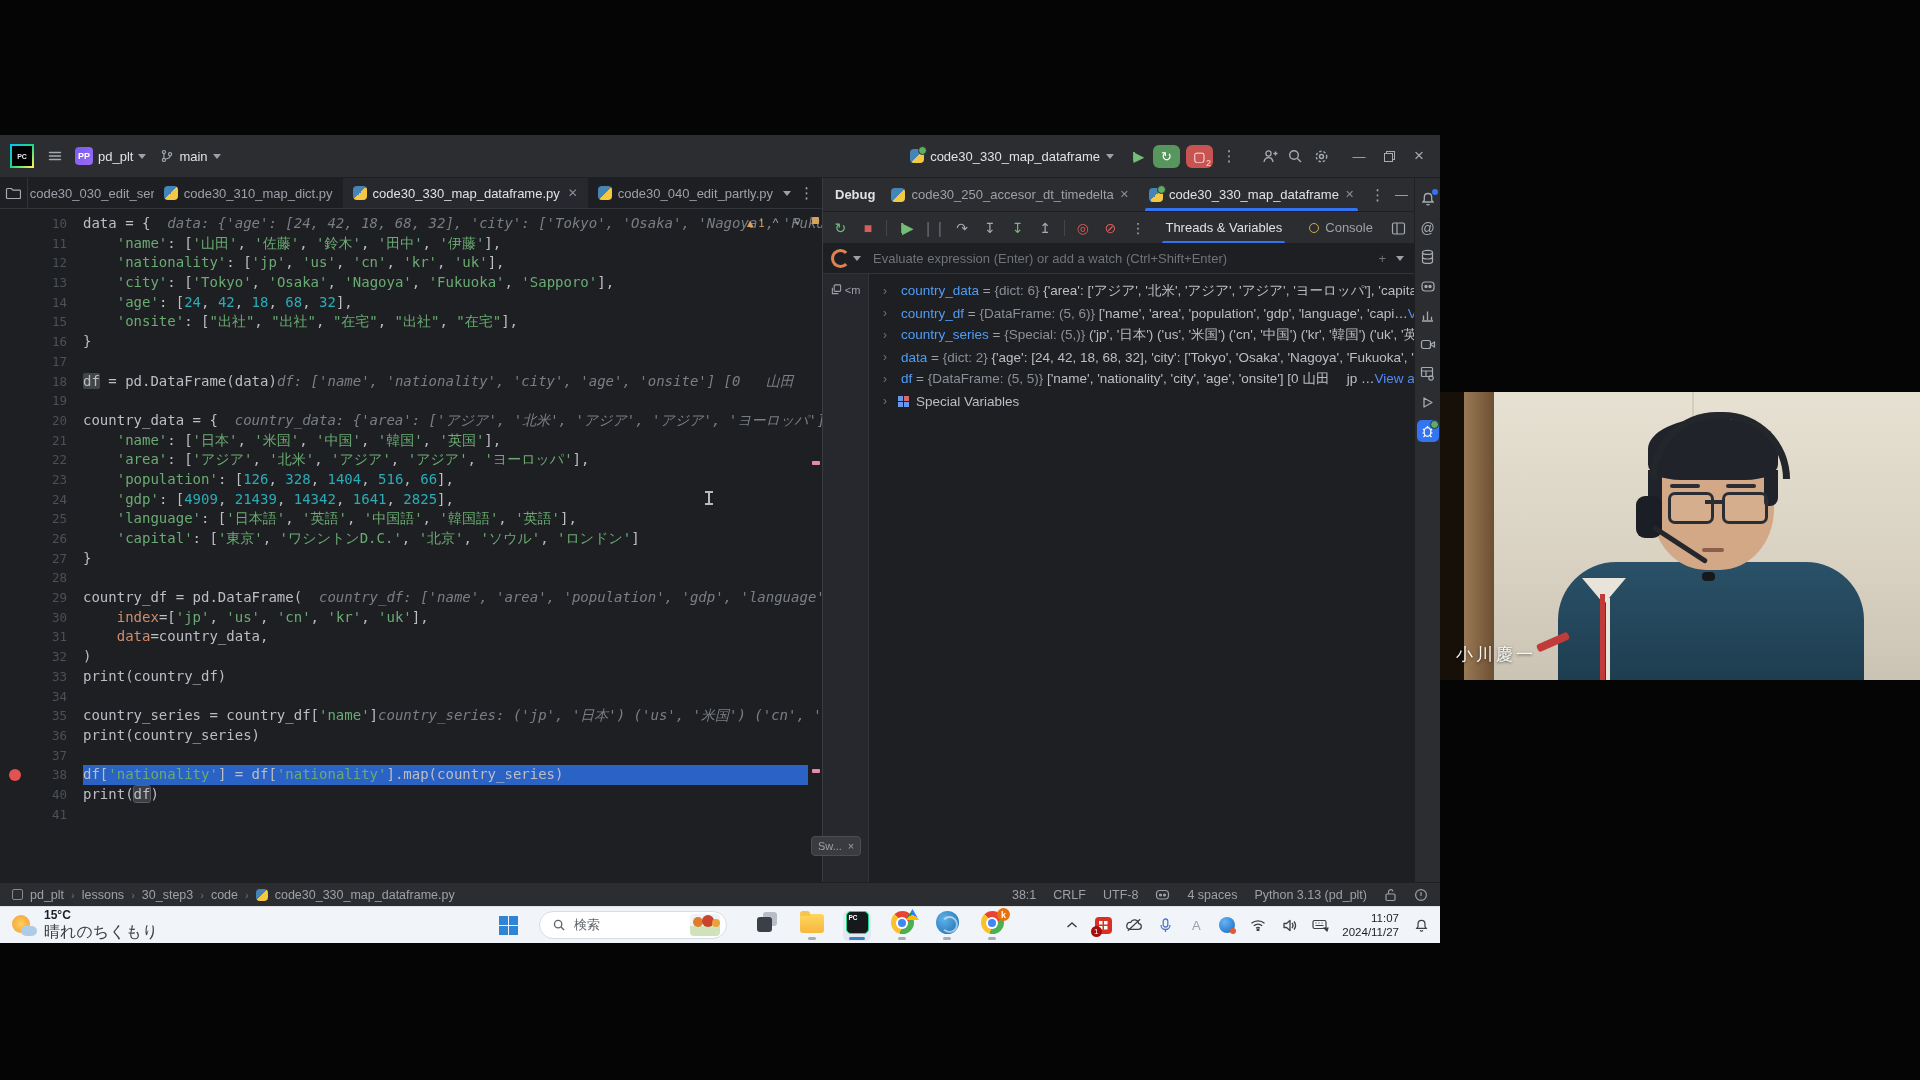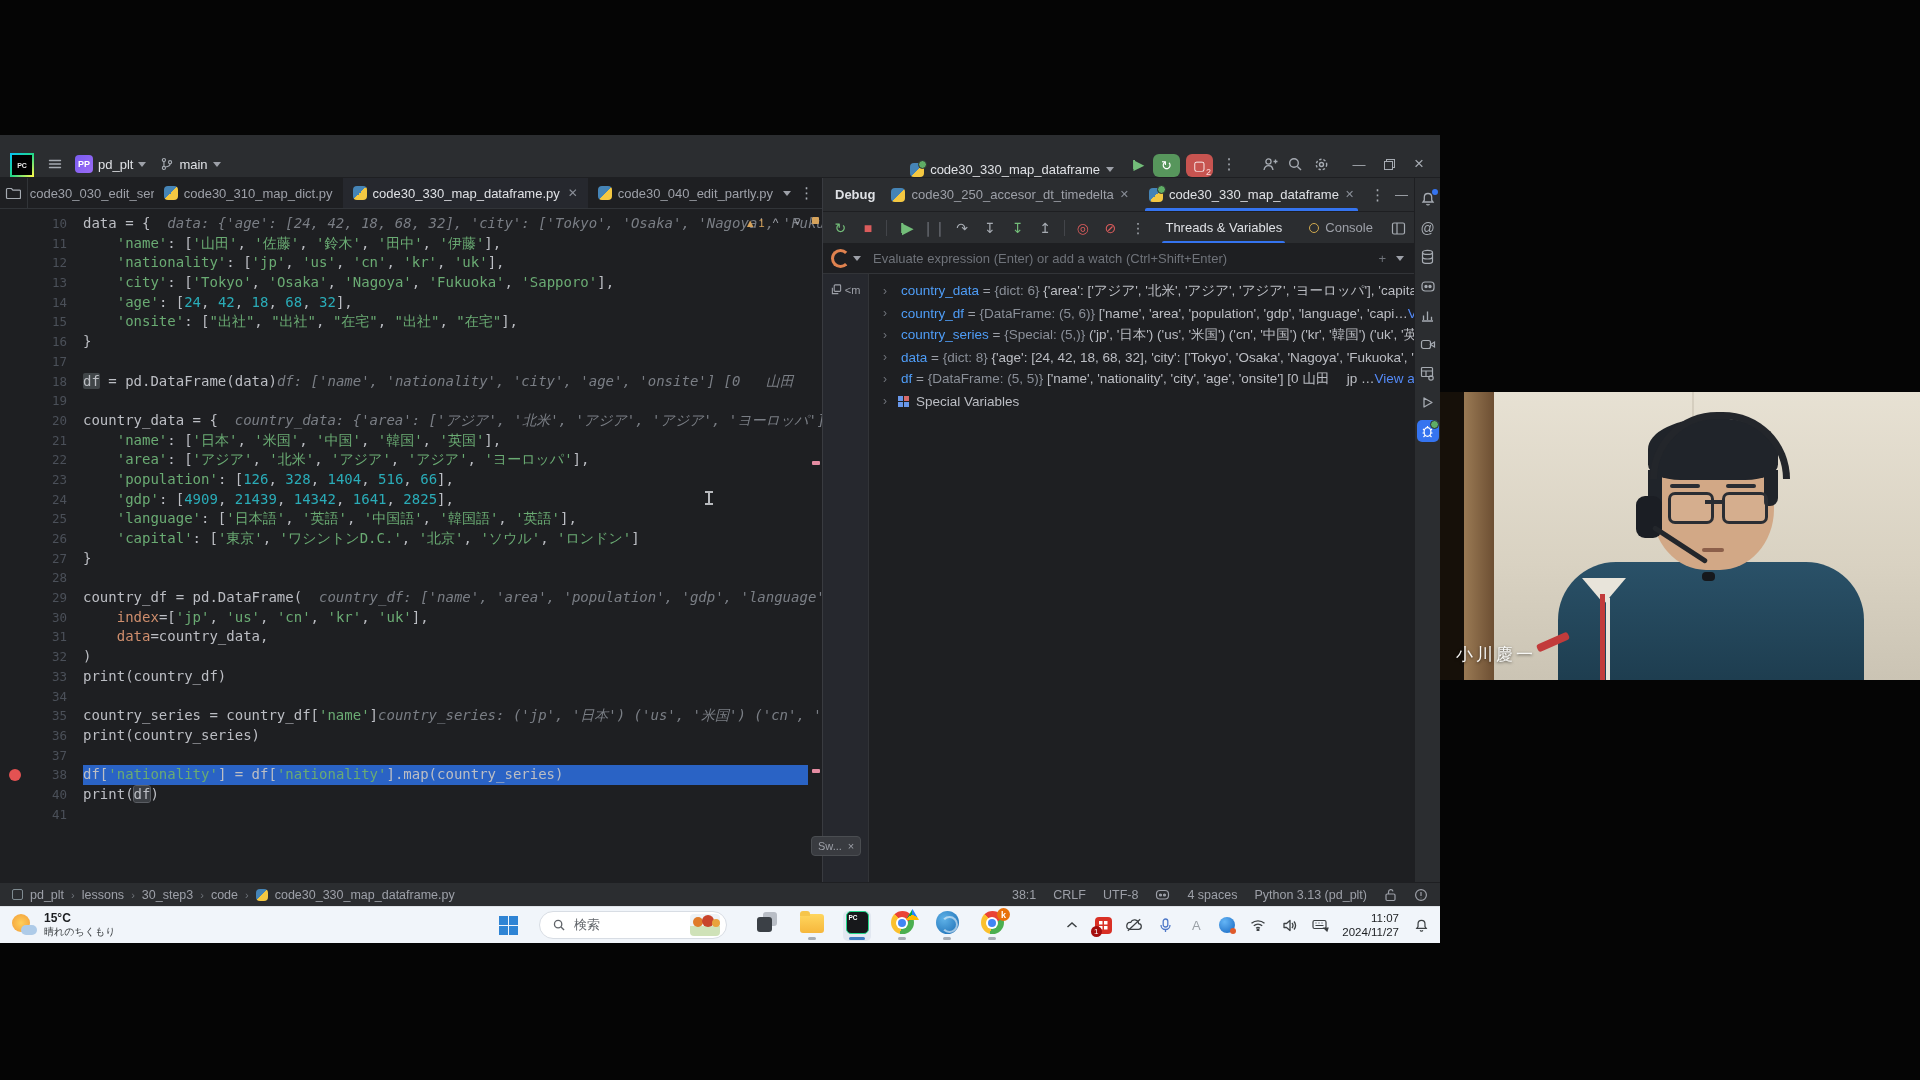--- a/index.html
+++ b/index.html
@@ -3,21 +3,21 @@
 <meta charset="utf-8">
 <style>
   html,body{margin:0;padding:0;background:#000;}
   #screen{position:relative;width:1920px;height:1080px;background:#050505;overflow:hidden;
           font-family:"Liberation Sans",sans-serif;-webkit-font-smoothing:antialiased;}
   .svgic{display:inline-block;vertical-align:middle;}
   svg{display:block;}
   
   .pw{position:absolute;left:0;top:135px;width:1440px;height:771px;background:#1e1f22;color:#bcbec4;font-size:13px;}
   
-  .tb{height:43px;background:#2b2d30;display:flex;align-items:flex-end;padding:0 6px;border-bottom:1px solid #1e1f22;box-sizing:border-box;}
+  .tb{height:43px;background:#2b2d30;display:flex;align-items:center;padding:0 6px;border-bottom:1px solid #1e1f22;box-sizing:border-box;}
   .pclogo{width:20px;height:20px;margin:0 8px 0 4px;border-radius:3px;background:#000;
           border:2px solid #21d789;border-image:linear-gradient(135deg,#07c3f2,#21d789,#fcf84a) 1;
           color:#e8e8e8;font-size:7px;font-weight:bold;display:flex;align-items:center;justify-content:center;}
   .ibtn{height:26px;min-width:26px;border-radius:6px;display:flex;align-items:center;justify-content:center;color:#a6abb2;cursor:default;}
   .chip{display:flex;align-items:center;gap:5px;padding:0 7px;height:26px;border-radius:6px;color:#dfe1e5;}
   .ppbadge{width:18px;height:18px;border-radius:4px;background:linear-gradient(135deg,#7a5cf0,#9a6bf5);
            color:#fff;font-size:9px;font-weight:bold;display:flex;align-items:center;justify-content:center;}
   .caret{width:0;height:0;border:4px solid transparent;border-top:5px solid #9da0a8;margin-top:4px;}
   .tb-spacer{flex:1;}
   .runcfg{display:flex;align-items:center;gap:6px;color:#dfe1e5;margin-right:10px;position:relative;}
@@ -114,21 +114,21 @@
   .status .tail{margin-left:auto;display:flex;align-items:center;gap:17px;white-space:nowrap;}
   
   .taskbar{position:absolute;left:0;top:906px;width:1440px;height:37px;background:#f1f5fa;border-top:1px solid #dfe3e8;
            display:flex;align-items:center;color:#1c1e21;box-sizing:border-box;}
   .weather{display:flex;align-items:center;gap:7px;padding-left:12px;width:215px;box-sizing:border-box;}
   .suncloud{width:25px;height:25px;position:relative;}
   .suncloud .sun{position:absolute;left:0;top:2px;width:18px;height:18px;border-radius:50%;background:radial-gradient(#ffcf5a,#f29c38);}
   .suncloud .cl{position:absolute;right:0;bottom:2px;width:16px;height:10px;border-radius:6px;background:#aecbe8;}
   .wtxt{line-height:1.15;}
   .wtemp{font-size:12px;font-weight:bold;}
-  .wcond{font-size:10px;color:#3c4043;}
+  .wcond{font-size:16px;color:#3c4043;}
   .startbtn{width:34px;display:flex;justify-content:center;margin-left:276px;}
   .winlogo{width:19px;height:19px;background:
            linear-gradient(#2f84d4,#2f84d4) 0 0/9px 9px no-repeat,linear-gradient(#2f84d4,#2f84d4) 10px 0/9px 9px no-repeat,
            linear-gradient(#2f84d4,#2f84d4) 0 10px/9px 9px no-repeat,linear-gradient(#2f84d4,#2f84d4) 10px 10px/9px 9px no-repeat;}
   .searchpill{margin-left:14px;width:188px;height:28px;background:#fff;border:1px solid #d8dde4;border-radius:15px;
               display:flex;align-items:center;gap:8px;padding:0 6px 0 12px;box-sizing:border-box;}
   .searchpill .ph{color:#5f6368;font-size:13px;flex:1;}
   .trees{width:30px;height:22px;border-radius:4px;position:relative;background:linear-gradient(#eef3f7 55%,#cfe2b8 55%);overflow:hidden;}
   .trees i{position:absolute;border-radius:50%;}
   .trees .t1{left:3px;top:3px;width:10px;height:10px;background:#e07b2a;}
@@ -436,21 +436,21 @@
               <span><span class="vname">country_df</span><span class="veq"> = </span><span class="vtype">{DataFrame: (5, 6)}</span><span class="vval"> </span><span class="vval">['name', 'area', 'population', 'gdp', 'language', 'capi…</span><span class="vlink">View as DataFrame</span></span>
             </div>
             <div class="vrow">
               <span class="vchev">›</span>
                 <span class="vicon"></span>
               <span><span class="vname">country_series</span><span class="veq"> = </span><span class="vtype">{Special: (5,)}</span><span class="vval"> </span><span class="vval">('jp', '日本') ('us', '米国') ('cn', '中国') ('kr', '韓国') ('uk', '英国…</span></span>
             </div>
             <div class="vrow">
               <span class="vchev">›</span>
                 <span class="vicon"></span>
-              <span><span class="vname">data</span><span class="veq"> = </span><span class="vtype">{dict: 8}</span><span class="vval"> </span><span class="vval">{'age': [24, 42, 18, 68, 32], 'city': ['Tokyo', 'Osaka', 'Nagoya', 'Fukuoka', 'Sapporo'], …</span></span>
+              <span><span class="vname">data</span><span class="veq"> = </span><span class="vtype">{dict: 2}</span><span class="vval"> </span><span class="vval">{'age': [24, 42, 18, 68, 32], 'city': ['Tokyo', 'Osaka', 'Nagoya', 'Fukuoka', 'Sapporo'], …</span></span>
             </div>
             <div class="vrow">
               <span class="vchev">›</span>
                 <span class="vicon"></span>
               <span><span class="vname">df</span><span class="veq"> = </span><span class="vtype">{DataFrame: (5, 5)}</span><span class="vval"> </span><span class="vval">['name', 'nationality', 'city', 'age', 'onsite'] [0  山田　 jp  …</span><span class="vlink">View as DataFrame</span></span>
             </div>
             <div class="vrow">
               <span class="vchev">›</span>
                 <span class="gicon"></span>
               <span class="vval">Special Variables</span>

